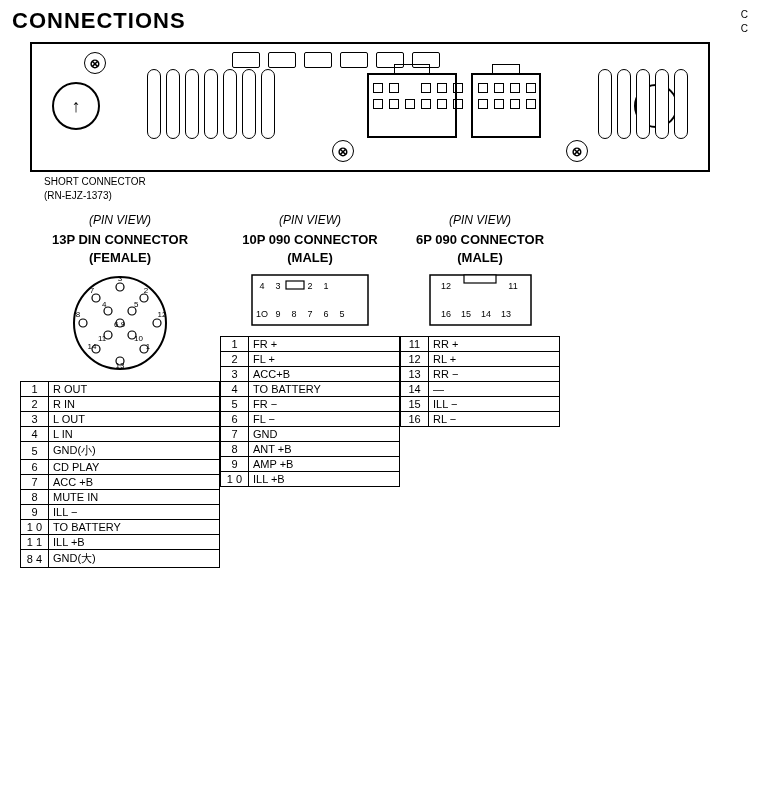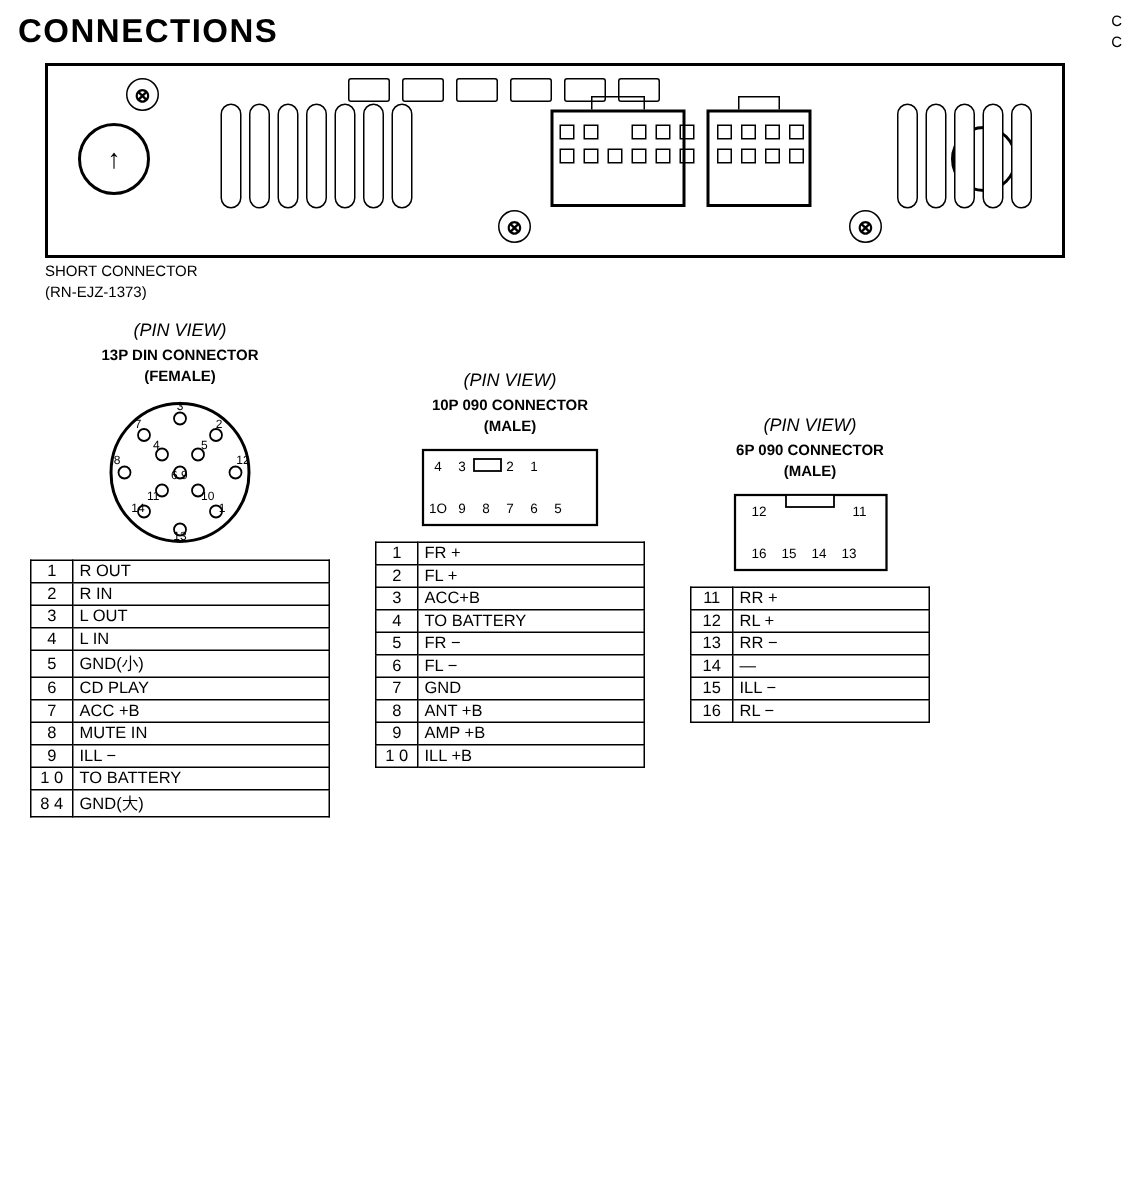--- a/index.html
+++ b/index.html
@@ -80,47 +80,45 @@
       right: 30px;
       top: 40px;
       width: 44px;
       height: 44px;
       border: 2.5px solid #000;
       border-radius: 50%;
     }
 
     
     .short-connector-label {
-      margin-left: 30px;
+      margin-left: 44px;
       margin-top: 3px;
       font-size: 10px;
       line-height: 1.4;
     }
 
     
     .tables-area {
       display: flex;
       margin-top: 10px;
       margin-left: 20px;
-      gap: 30px;
-      align-items: center;
     }
 
     
     .pin-view-label {
       text-align: center;
       font-size: 12px;
       font-style: italic;
       margin-bottom: 4px;
     }
 
     
     .connector-heading {
       text-align: center;
-      font-size: 10px;
+      font-size: 13px;
       font-weight: bold;
       margin-bottom: 6px;
       line-height: 1.4;
     }
 
     
     .pin-diagram {
       display: flex;
       justify-content: center;
       margin-bottom: 8px;
@@ -330,20 +328,24 @@
           </tr>
           <tr>
             <td>9</td>
             <td>ILL −</td>
           </tr>
           <tr>
             <td>1 0</td>
             <td>TO BATTERY</td>
           </tr>
           <tr>
+            <td>1 1</td>
+            <td>ILL +B</td>
+          </tr>
+          <tr>
             <td>8 4</td>
             <td>GND(大)</td>
           </tr>
         </tbody>
     </table>
   </div>
 
   <div class="col-section" style="width:180px;">
     <div class="pin-view-label">(PIN  VIEW)</div>
     <div class="connector-heading">10P 090 CONNECTOR<br>(MALE)</div>

